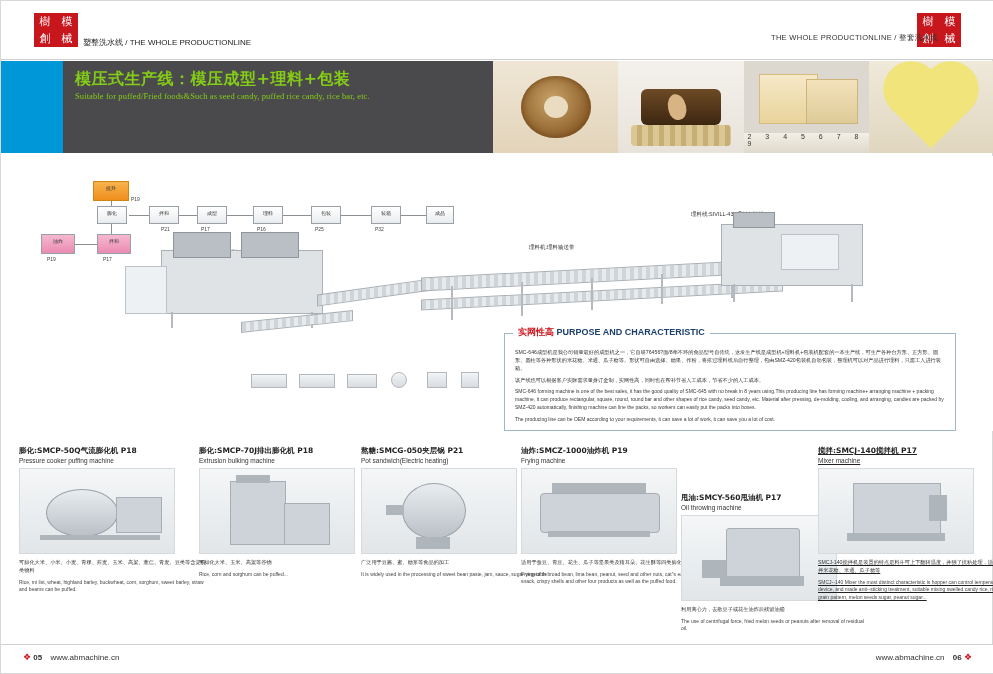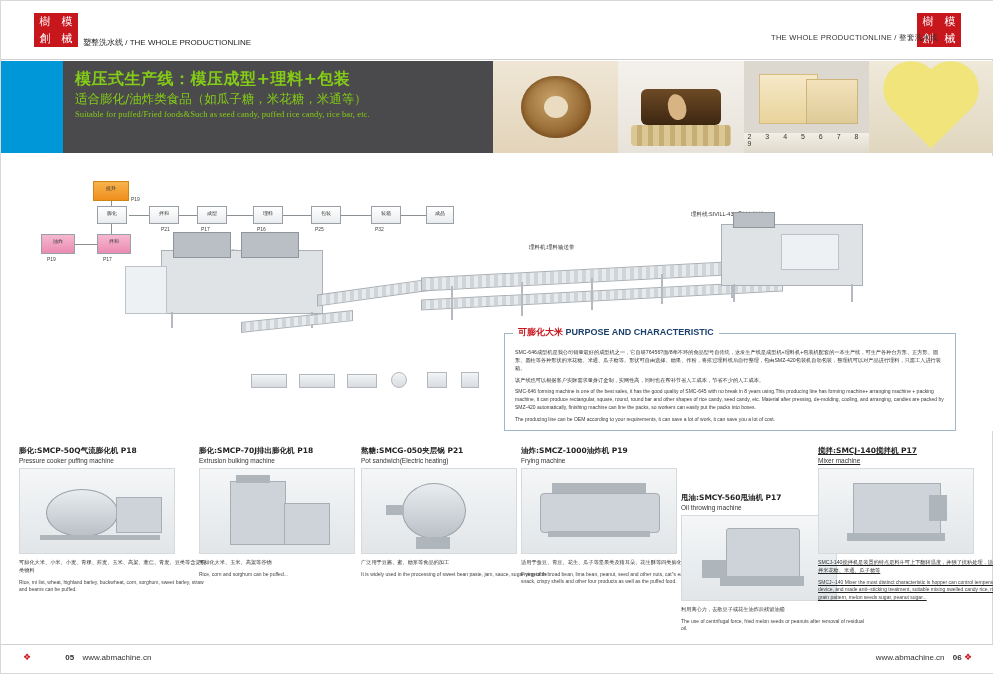--- a/index.html
+++ b/index.html
@@ -201,21 +201,21 @@
     font-size:5px;color:#444;line-height:1.5;margin-top:4px;
   }
   
   .footer{
     position:absolute;left:0;bottom:0;width:993px;height:28px;border-top:1px solid #cfcfcf;
     background:#fff;
   }
   .foot-left{
     position:absolute;left:22px;top:7px;font-size:8px;color:#333;
   }
-  .foot-left .pg{font-weight:bold;margin-right:6px;margin-left:32px;}
+  .foot-left .pg{font-weight:bold;margin-right:6px;}
   .foot-right{
     position:absolute;right:22px;top:7px;font-size:8px;color:#333;
   }
   .foot-right .pg{font-weight:bold;margin-left:6px;}
   .foot-mark{color:#c8161d;font-size:9px;}
 </style>
 </head>
 <body>
 
 <div class="page">
@@ -235,21 +235,20 @@
       <span>創</span>
       <span>械</span>
     </div>
     <div class="hdr-mid-left">THE WHOLE PRODUCTIONLINE / 整套洗水线</div>
   </div>
 
   <div class="banner">
     <div class="banner-blue"></div>
     <div class="banner-dark">
       <div class="banner-title-cn">模压式生产线：模压成型+理料+包装</div>
-      <div class="banner-sub-cn">适合膨化/油炸类食品（如瓜子糖，米花糖，米通等）</div>
       <div class="banner-sub-en">Suitable for puffed/Fried foods&amp;Such as seed candy, puffed rice candy, rice bar, etc.</div>
     </div>
     <div class="banner-photos">
       <div class="bphoto ph1">
         <div class="ring"></div>
         <div class="hole"></div>
       </div>
       <div class="bphoto ph2">
         <div class="bar"></div>
         <div class="alm"></div>
@@ -363,21 +362,21 @@
 
   <div class="purpose">
     <div class="purpose-body">
       <p>SMC-646成型机是我公司销量最好的成型机之一，它自研76456?面/8年不环的食品型号自传统，这发生产线是成型机+理料机+包装机配套的一本生产线，可生产各种台方形、正方形、圆形、圆柱等各种形状的米花糖、米通、瓜子糖等。形状可自由选择。糖果、作粉，将排过理料线后自行整理，包由SMZ-420包装机自动包装，整理机可以对产品进行理料，只需工人进行装箱。</p>
       <p>该产线也可以根据客户实际需求量身订金制，实网性高，同时也在帮补节省人工成本，节省不少的人工成本。</p>
       <p class="en">SMC-646 forming machine is one of the best sales, it has the good quality of SMC-645 with no break in 8 years using.This producing line has forming machine+ arranging machine + packing machine, it can produce rectangular, square, round, round bar and other shapes of rice candy, seed candy, etc. Material after pressing, de-molding, cooling, and arranging,  candies are packed by SMZ-420 automatically, finishing machine can line the packs, so workers can easily put the packs into boxes.</p>
       <p class="en">The producing line can be OEM according to your requirements, it can save a lot of work, it can save you a lot of cost.</p>
     </div>
   </div>
   <div class="purpose-title">
-    <span>可膨化大米</span>
+    <span>实网性高</span>
     <span class="en">PURPOSE AND CHARACTERISTIC</span>
   </div>
 
   <div class="products">
 
     <div class="prod" style="left:18px;">
       <div class="prod-title-cn">膨化:SMCP-50Q气流膨化机 P18</div>
       <div class="prod-title-en">Pressure cooker puffing machine</div>
       <div class="prod-img">
         <div class="drum" style="left:26px;top:20px;width:70px;height:46px;"></div>

